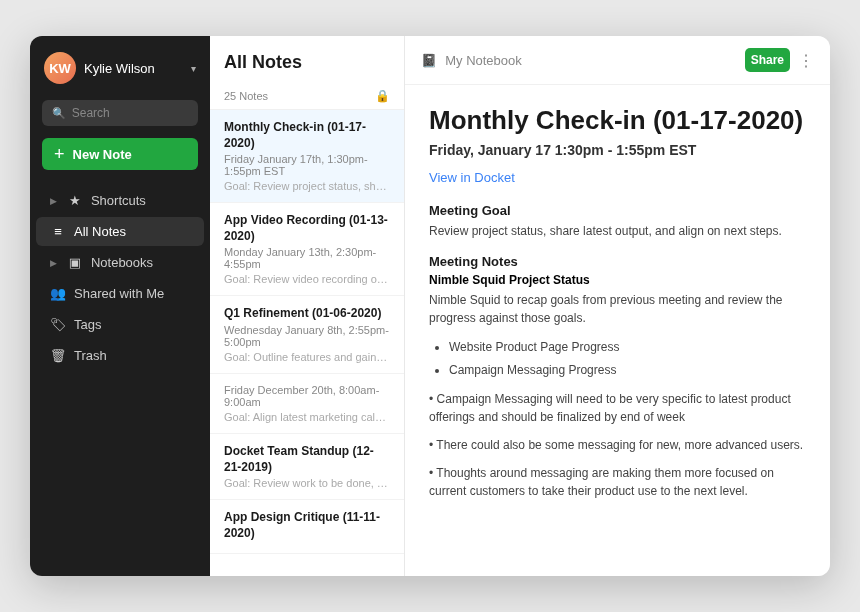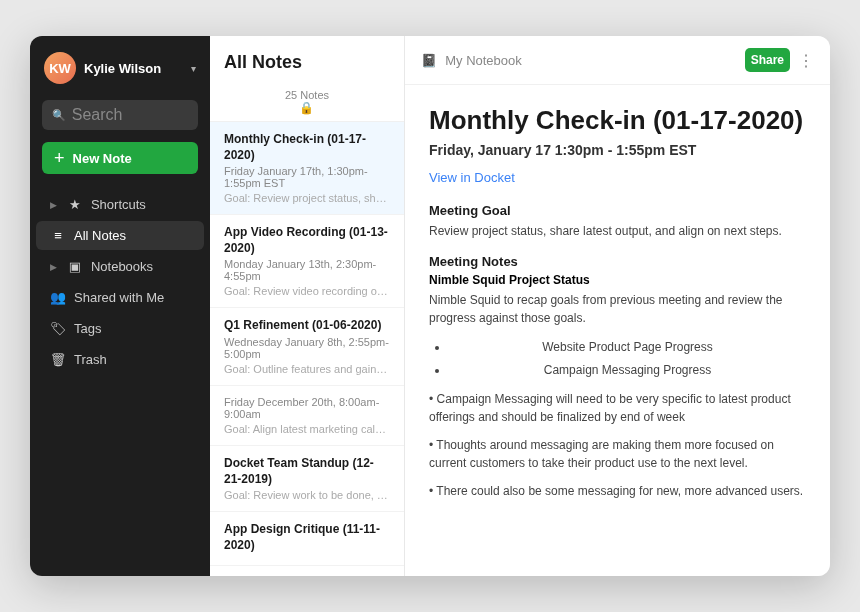--- a/index.html
+++ b/index.html
@@ -45,21 +45,21 @@
       align-items: center;
       justify-content: center;
       font-size: 13px;
       font-weight: bold;
       color: white;
       flex-shrink: 0;
     }
     .user-name {
       color: #ffffff;
       font-size: 13px;
-      font-weight: 700;
+      font-weight: 400;
       flex: 1;
     }
     .chevron-down {
       color: #aaa;
       font-size: 10px;
     }
     .search-bar {
       margin: 0 12px 12px;
       background: #3a3a3a;
       border-radius: 6px;
@@ -67,21 +67,21 @@
       align-items: center;
       padding: 6px 10px;
       gap: 6px;
     }
     .search-icon-svg {
       color: #888;
       font-size: 11px;
     }
     .search-input-text {
       color: #888;
-      font-size: 16px;
+      font-size: 12px;
     }
     .new-note-btn {
       margin: 0 12px 16px;
       background: #22a740;
       border-radius: 6px;
       display: flex;
       align-items: center;
       gap: 8px;
       padding: 7px 12px;
       cursor: pointer;
@@ -138,21 +138,20 @@
       font-size: 18px;
       font-weight: 700;
       color: #1a1a1a;
     }
     .notes-list-meta {
       display: flex;
       align-items: center;
       justify-content: space-between;
       padding: 6px 14px;
       border-bottom: 1px solid #f0f0f0;
-      flex-direction: column;
     }
     .notes-count {
       font-size: 11px;
       color: #888;
     }
     .notes-list-lock {
       color: #aaa;
       font-size: 12px;
     }
     .notes-items {
@@ -271,21 +270,21 @@
       color: #444;
       margin-bottom: 10px;
       line-height: 1.5;
     }
     .note-bullets {
       margin: 6px 0 10px 20px;
       font-size: 12px;
       color: #444;
       line-height: 1.7;
     }
-    .note-bullets li { margin-bottom: 2px; text-align: center; }
+    .note-bullets li { margin-bottom: 2px; }
   </style>
 </head>
 <body>
 
 <div class="app-container">
 
   <div class="sidebar">
     <div class="sidebar-header">
       <div class="avatar">
         <span>KW</span>
@@ -405,21 +404,21 @@
 
       <ul class="note-bullets">
         <li>Website Product Page Progress</li>
         <li>Campaign Messaging Progress</li>
       </ul>
 
       <div class="note-paragraph">
         <span>• </span><span>Campaign Messaging will need to be very specific to latest product offerings and should be finalized by end of week</span>
       </div>
       <div class="note-paragraph">
+        <span>• </span><span>There could also be some messaging for new, more advanced users.</span>
+      </div>
+      <div class="note-paragraph">
         <span>• </span><span>Thoughts around messaging are making them more focused on current customers to take their product use to the next level.</span>
       </div>
-      <div class="note-paragraph">
-        <span>• </span><span>There could also be some messaging for new, more advanced users.</span>
-      </div>
     </div>
   </div>
 
 </div>
 
 </body></html>

